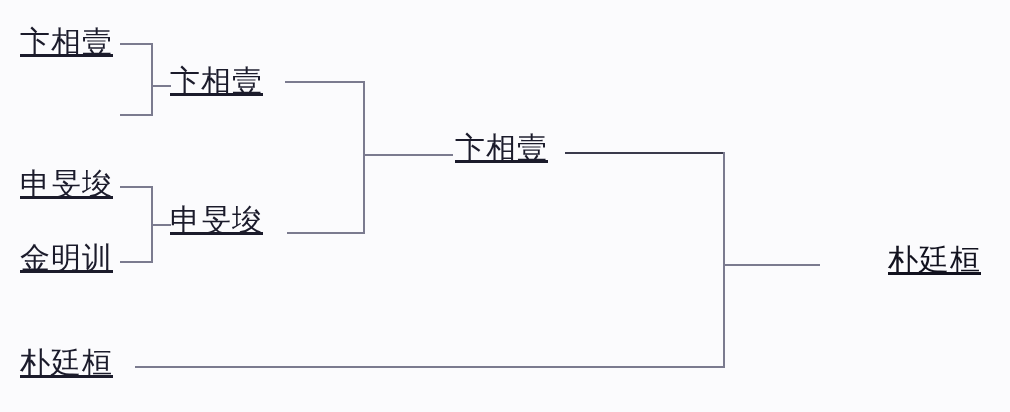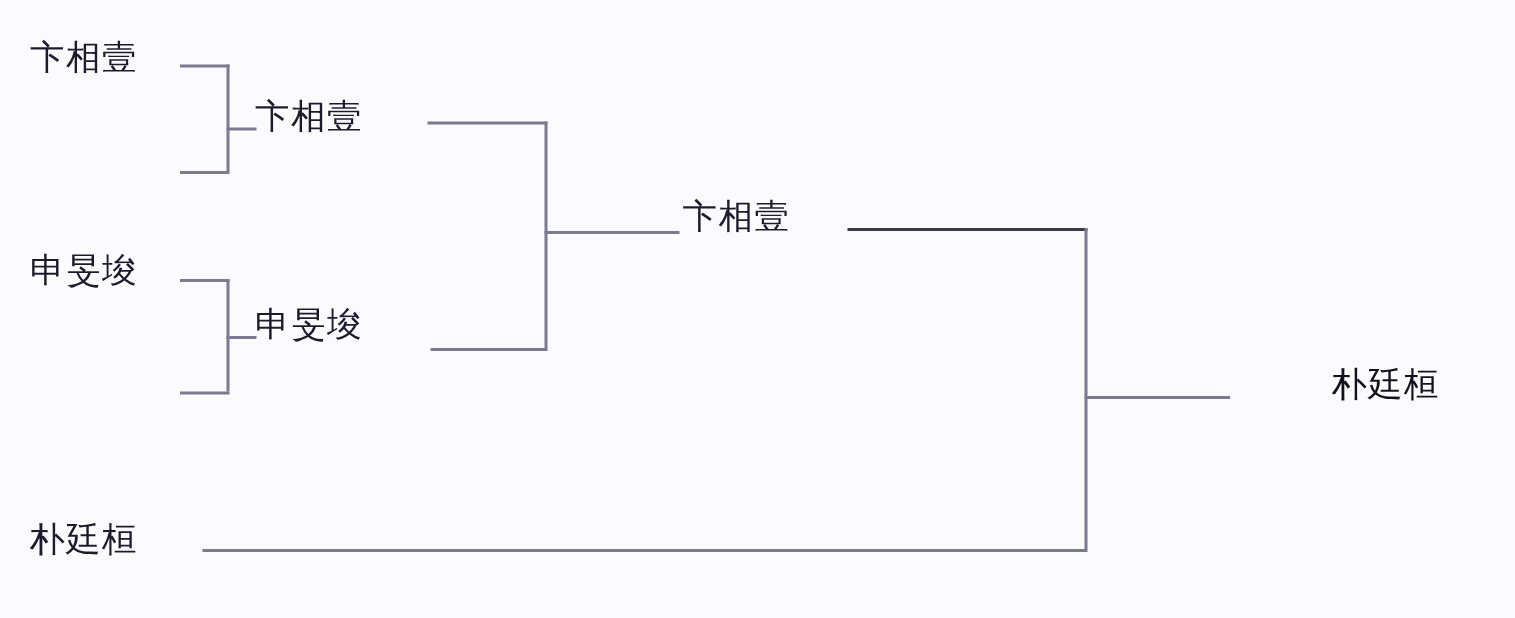--- a/index.html
+++ b/index.html
@@ -11,25 +11,26 @@
     position: relative;
     width: 1010px;
     height: 412px;
     background: #fbfbfd;
     overflow: hidden;
     font-family: "Liberation Sans", "DejaVu Sans", sans-serif;
   }
   .name {
     position: absolute;
     color: #1b1b2b;
-    font-size: 23px;
+    font-size: 30px;
     line-height: 1;
     letter-spacing: 1px;
     white-space: nowrap;
     font-family: "Liberation Sans", "DejaVu Sans", sans-serif;
+    text-decoration: underline;
   }
   .name-champion {
     color: #12121f;
   }
   .hline {
     position: absolute;
     height: 0;
     border-top: 2px solid #7b7b8f;
   }
   .vline {
@@ -44,20 +45,21 @@
 </head>
 <body>
 
 <div id="bracket-root">
 
   <div class="name" style="left:20px; top:27px;">卞相壹</div>
 
 
   <div class="name" style="left:20px; top:169px;">申旻埈</div>
 
+  <div class="name" style="left:20px; top:243px;">金明训</div>
 
   <div class="name" style="left:20px; top:348px;">朴廷桓</div>
 
   <div class="name" style="left:170px; top:66px;">卞相壹</div>
 
   <div class="name" style="left:170px; top:205px;">申旻埈</div>
 
   <div class="name" style="left:455px; top:133px;">卞相壹</div>
 
   <div class="name name-champion" style="left:888px; top:245px;">朴廷桓</div>

